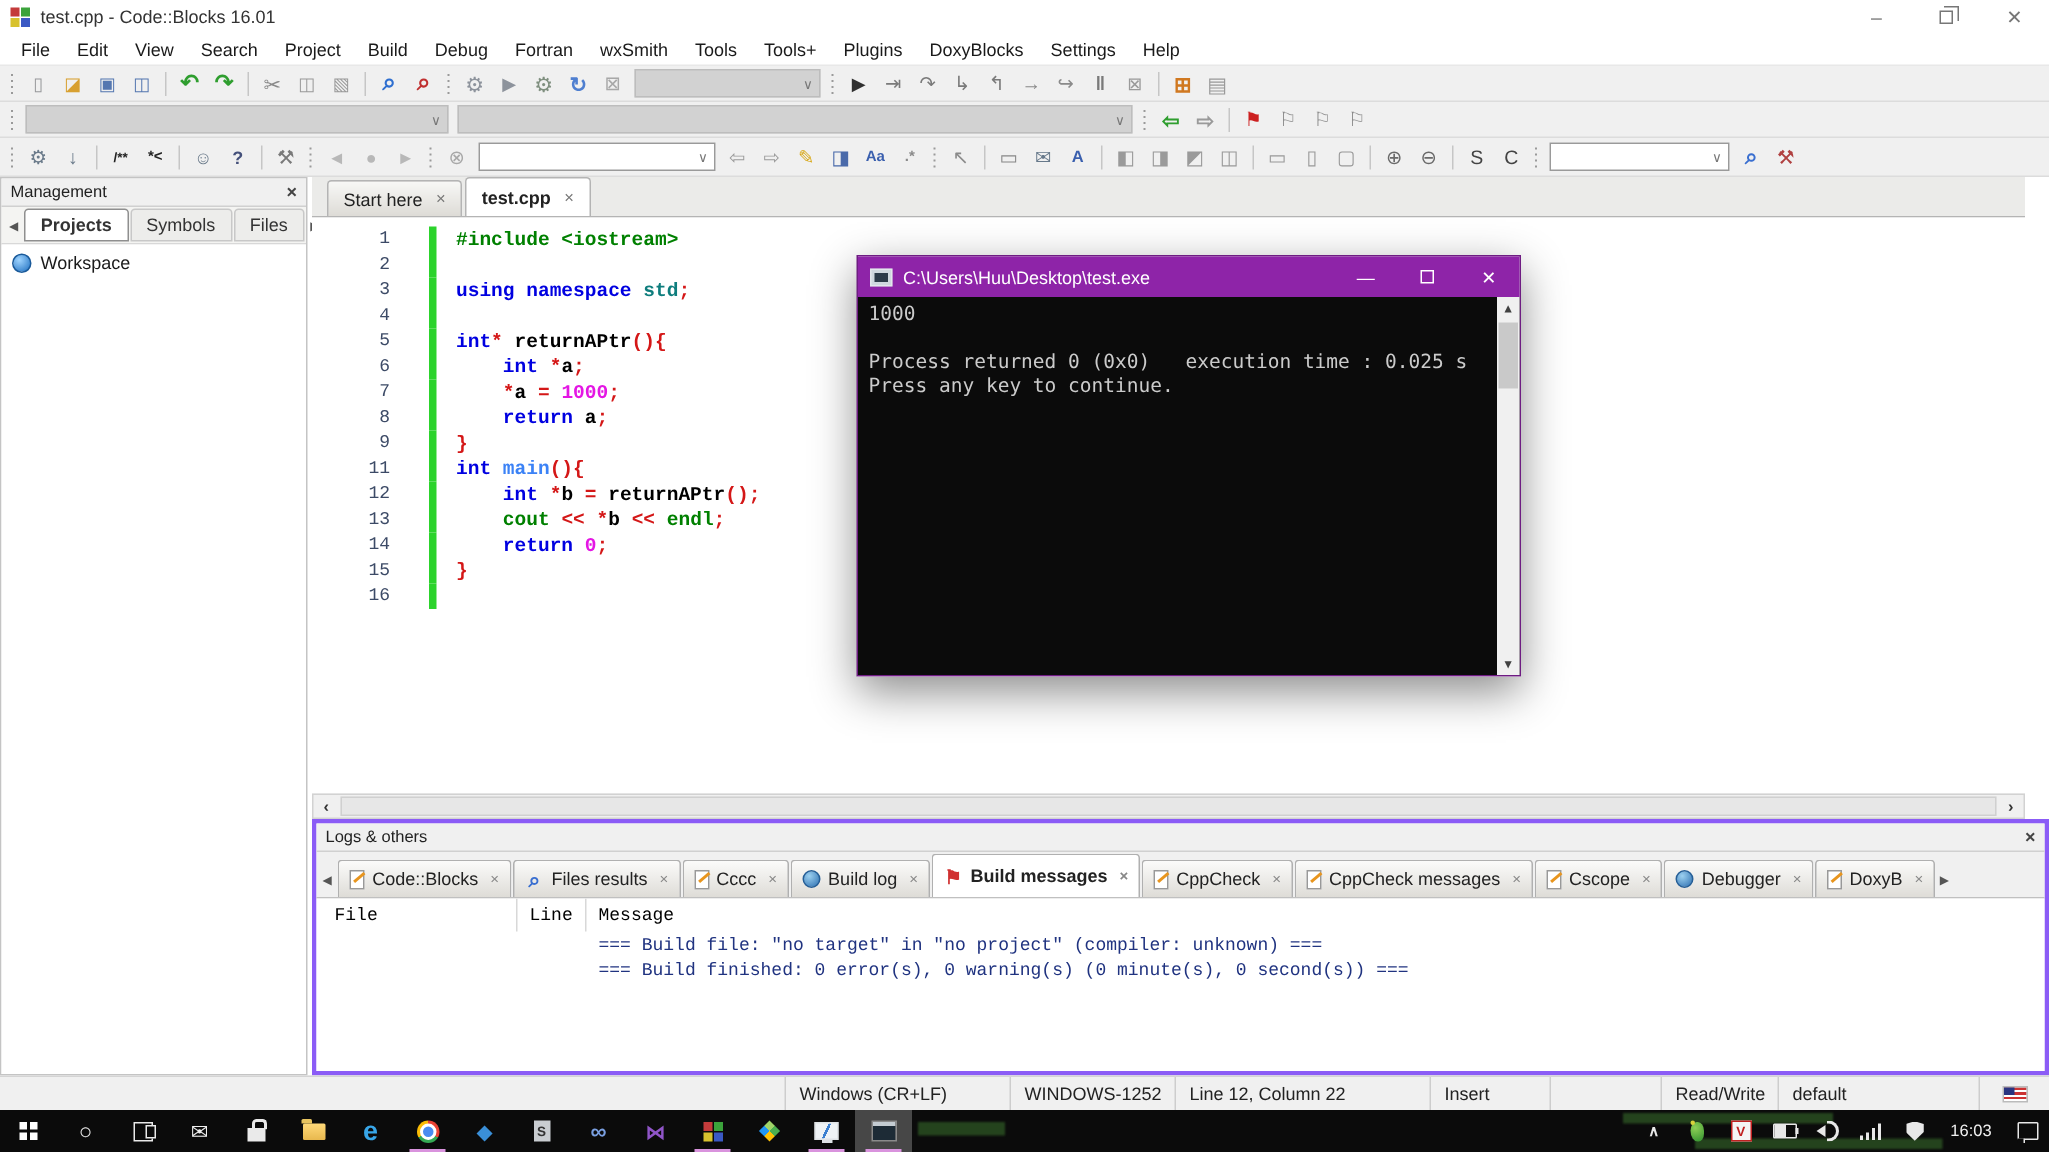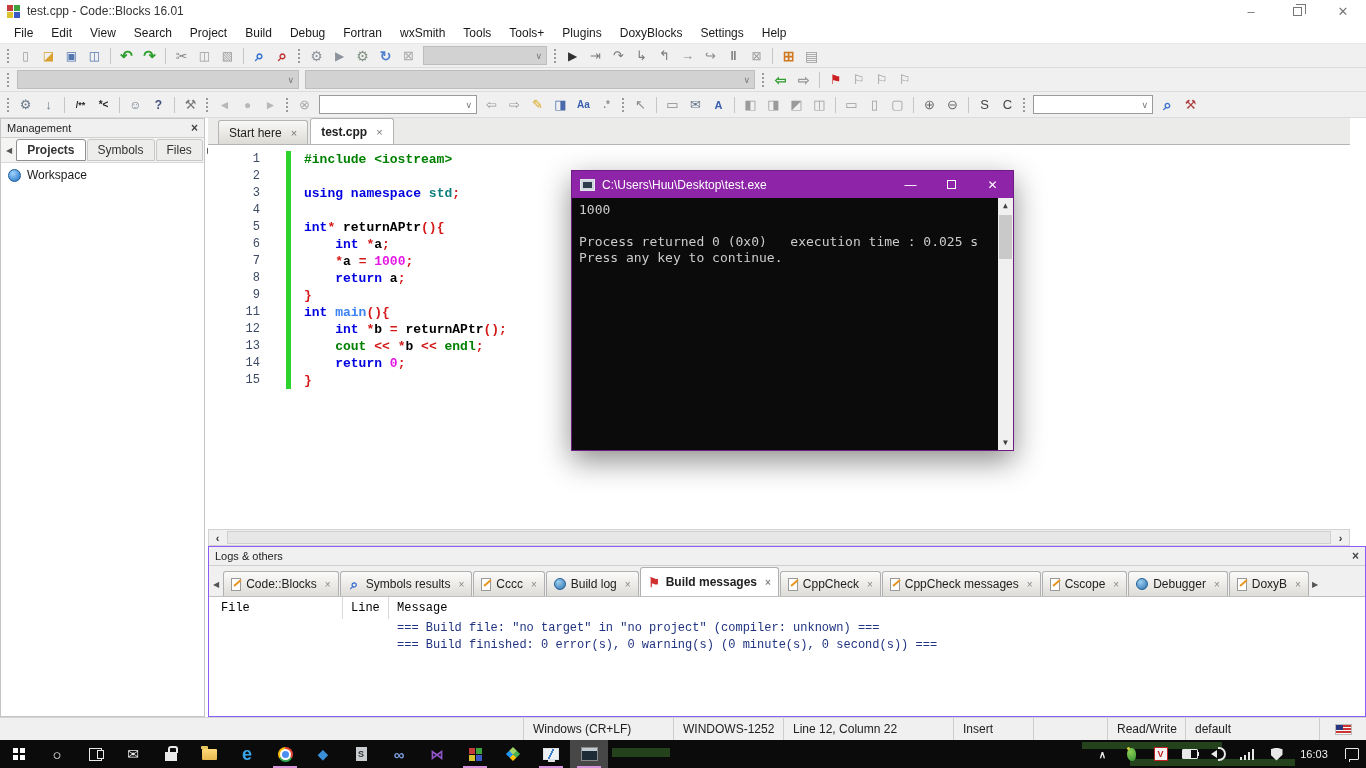--- a/index.html
+++ b/index.html
@@ -68,21 +68,21 @@
   .cmaxbox{width:9px;height:9px;border:1px solid #fff}
   .cbody{flex:1;background:#0b0b0b;position:relative;font-family:"DejaVu Sans Mono",monospace;font-size:13px;color:#cbcbcb;padding:4px 22px 4px 7px;line-height:16px}
   .cline{white-space:pre;height:16px}
   .cscroll{position:absolute;right:0;top:0;bottom:0;width:15px;background:#f0f0f0;display:flex;flex-direction:column;align-items:center}
   .csbtn{height:15px;width:100%;text-align:center;font-size:8px;color:#404040;line-height:15px}
   .cstrack{flex:1;width:100%;position:relative}
   .csthumb{position:absolute;left:1px;right:1px;top:2px;height:44px;background:#c9c9c9}
   .cscroll .csbtn:last-child{margin-top:auto}
 
   
-  .logs{position:absolute;left:208px;right:0;top:546px;height:171px;background:#fff;border:1px solid #8b5cf6;display:flex;flex-direction:column}
+  .logs{position:absolute;left:208px;right:0;top:546px;height:171px;background:#fff;border:3px solid #8b5cf6;display:flex;flex-direction:column}
   .ltabs{height:31px;background:#f0f0f0;display:flex;align-items:flex-end;padding:0 2px;border-bottom:1px solid #c0c0c0;overflow:hidden}
   .ltarrow{font-size:8px;color:#555;padding:0 4px 7px 2px}
   .ltab{height:25px;display:flex;align-items:center;gap:5px;padding:0 7px;font-size:12px;background:linear-gradient(#fbfbfa,#dedcd7);border:1px solid #b0b0b0;border-bottom:none;border-radius:3px 3px 0 0;margin-right:1px;white-space:nowrap;color:#222}
   .ltab.active{background:#fff;font-weight:bold;height:29px}
   .ltclose{color:#888;font-size:10px;margin-left:3px}
   .lti{width:13px;height:13px;display:inline-flex;align-items:center;justify-content:center;font-size:12px}
   .lti-file{width:10px;height:13px;background:#fff;border:1px solid #999;position:relative}
   .lti-file::after{content:"";position:absolute;left:1px;top:3px;width:9px;height:2px;background:#e8951e;transform:rotate(-40deg)}
   .lti-search{color:#3a6fd0;font-weight:bold;font-size:14px}
   .lti-gear{width:12px;height:12px;border-radius:50%;background:radial-gradient(circle at 35% 30%,#9cd0f0,#2d6fb0);border:1px solid #255e96}
@@ -399,20 +399,25 @@
       <div class="cl">
         <span class="ln">14</span>
         <span class="cbar" style="background: rgb(44, 211, 44);"></span>
         <span class="codeseg"><span style="color: rgb(0, 0, 0);">    </span><span style="color: rgb(0, 0, 224);">return</span><span style="color: rgb(0, 0, 0);"> </span><span style="color: rgb(228, 22, 228);">0</span><span style="color: rgb(212, 23, 23);">;</span></span>
       </div>
       <div class="cl">
         <span class="ln">15</span>
         <span class="cbar" style="background: rgb(44, 211, 44);"></span>
         <span class="codeseg"><span style="color: rgb(212, 23, 23);">}</span></span>
       </div>
+      <div class="cl">
+        <span class="ln">16</span>
+        <span class="cbar" style="background: rgb(44, 211, 44);"></span>
+        <span class="codeseg"></span>
+      </div>
     </div>
   <div class="hscroll">
     <span class="hbtn">‹</span>
     <span class="htrack">
         <span class="hthumb"></span>
       </span>
     <span class="hbtn">›</span>
   </div>
 </div>
 
@@ -450,21 +455,21 @@
   </div>
   <div class="ltabs">
       <span class="ltarrow">◀</span>
       <span class="ltab">
         <span class="lti lti-file"></span>
         <span>Code::Blocks</span>
         <span class="ltclose">×</span>
       </span>
       <span class="ltab">
         <span class="lti lti-search">⌕</span>
-        <span>Symbols results</span>
+        <span>Files results</span>
         <span class="ltclose">×</span>
       </span>
       <span class="ltab">
         <span class="lti lti-file"></span>
         <span>Cccc</span>
         <span class="ltclose">×</span>
       </span>
       <span class="ltab">
         <span class="lti lti-gear"></span>
         <span>Build log</span>

